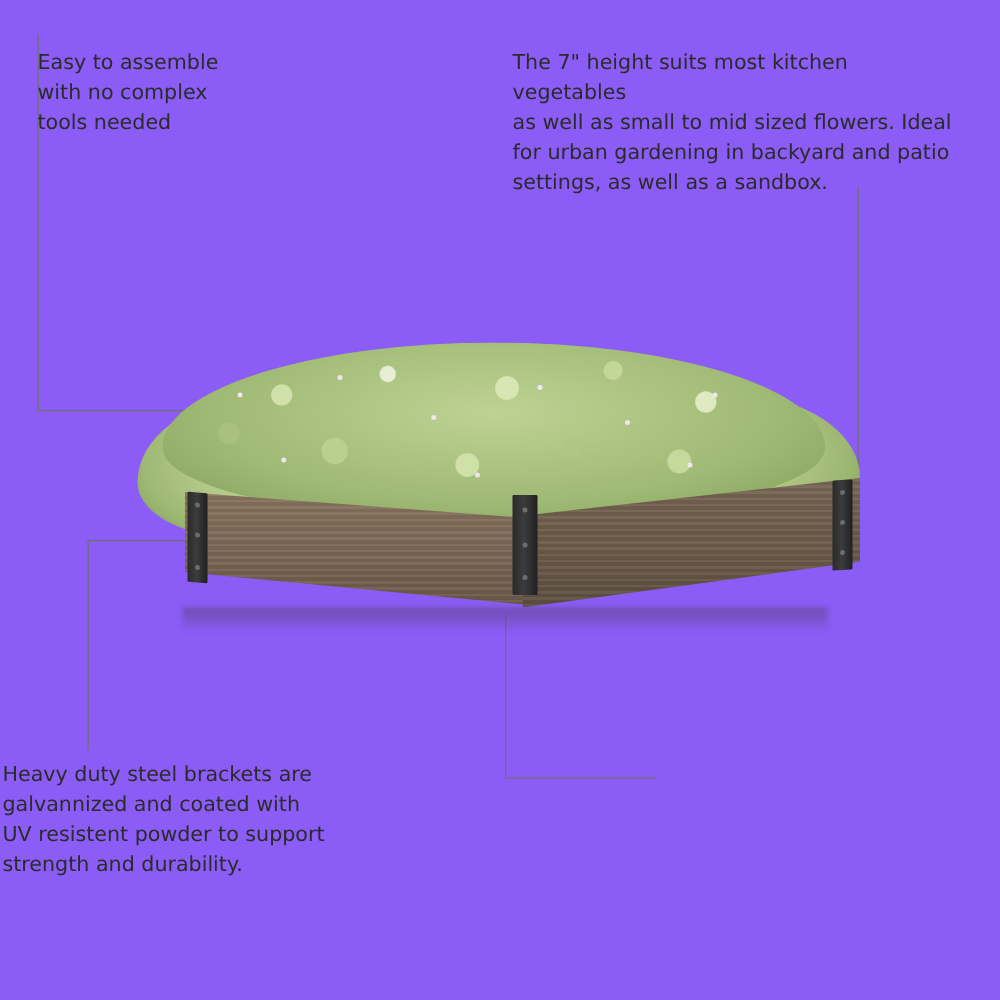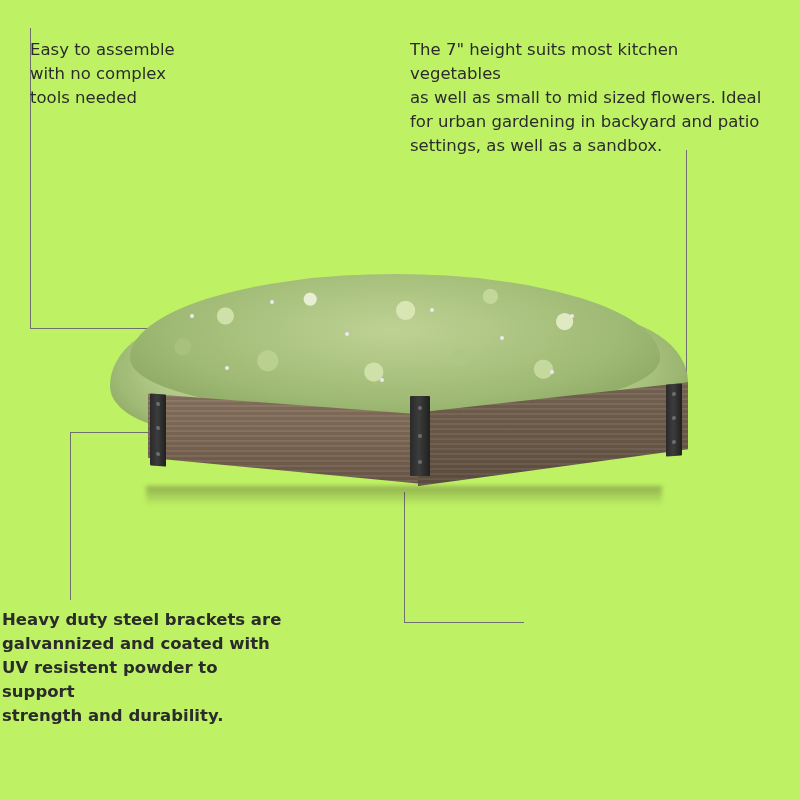--- a/index.html
+++ b/index.html
@@ -4,21 +4,21 @@
 <style>
   html, body {
     margin: 0;
     padding: 0;
     background: #ffffff;
   }
   #page {
     position: relative;
     width: 800px;
     height: 800px;
-    background: #bef264;
+    background: #8b5cf6;
     font-family: "DejaVu Sans", sans-serif;
     overflow: hidden;
   }
 
   .callout {
     position: absolute;
     color: #2b2b2b;
     font-size: 16.5px;
     line-height: 1.45;
     font-family: "DejaVu Sans", sans-serif;
@@ -32,21 +32,20 @@
   }
   #callout-height {
     left: 410px;
     top: 38px;
     width: 360px;
   }
   #callout-brackets {
     left: 2px;
     top: 608px;
     width: 290px;
-    font-weight: bold;
   }
   #callout-boards {
     left: 524px;
     top: 630px;
     width: 262px;
   }
 
   
   .leader {
     position: absolute;

